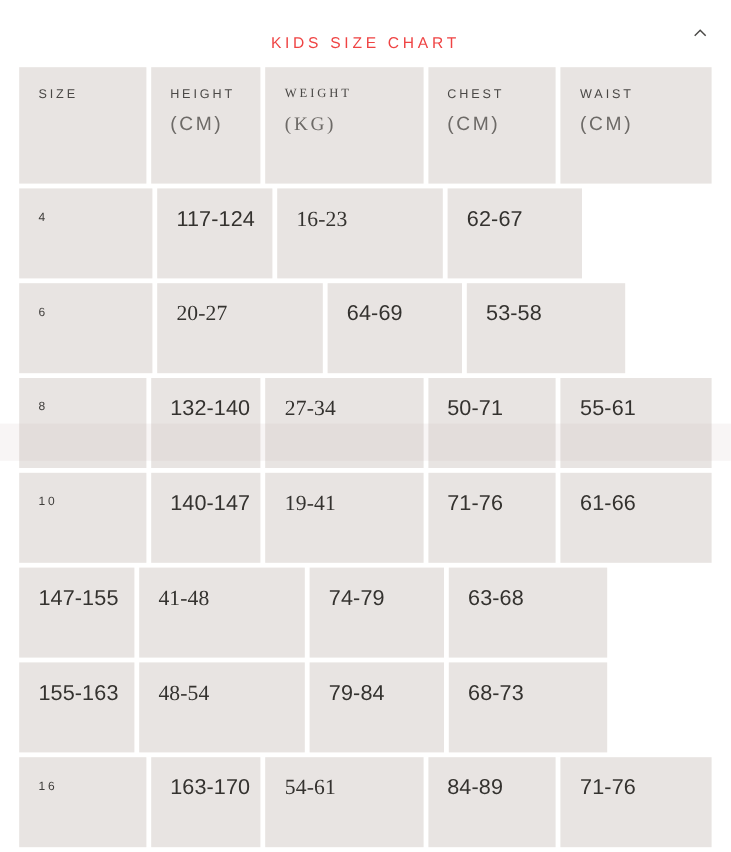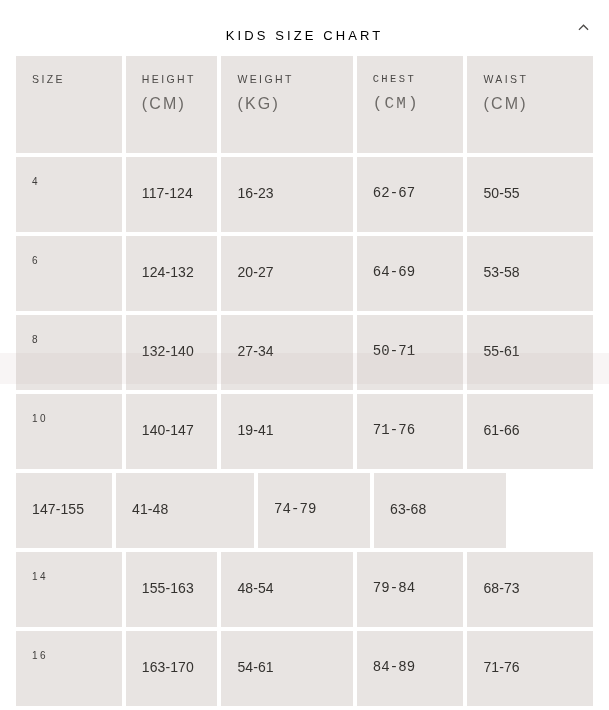--- a/index.html
+++ b/index.html
@@ -20,21 +20,21 @@
     position: relative;
     height: 56px;
     display: flex;
     align-items: center;
     justify-content: center;
     background: #ffffff;
   }
   .panel-title {
     font-size: 13px;
     letter-spacing: 3.1px;
-    color: #000000;
+    color: #ef4444;
     font-weight: 400;
     text-transform: uppercase;
     line-height: 1;
     margin-top: 15px;
     text-align: right;
   }
   .collapse-toggle {
     position: absolute;
     right: 9px;
     top: 12px;
@@ -68,22 +68,22 @@
     display: flex;
     gap: 4px;
   }
   .cell {
     background: #e8e4e2;
     box-sizing: border-box;
   }
   
   .col-size   { width: 111px; }
   .col-height { width: 96px; }
-  .col-weight { width: 138px; }
-  .col-chest  { width: 112px; font-family: Liberation Mono, monospace; }
+  .col-weight { width: 138px; font-family: Liberation Serif, serif; }
+  .col-chest  { width: 112px; }
   .col-waist  { width: 132px; }
 
   
   .header-row .cell {
     height: 97px;
     padding: 18px 0 0 16px;
   }
   .th-label {
     display: block;
     font-size: 10.5px;
@@ -110,26 +110,25 @@
   }
   .td-size {
     font-size: 10px;
     letter-spacing: 2.4px;
     color: #3f3d3b;
     line-height: 1;
     display: block;
     margin-top: 4px;
   }
   .td-value {
-    font-size: 14px;
+    font-size: 18px;
     letter-spacing: 0.1px;
     color: #34322f;
     line-height: 1;
     display: block;
-    margin-top: 13px;
   }
 
   
   .hover-band {
     position: absolute;
     left: 0;
     top: 353px;
     width: 609px;
     height: 31px;
     background: rgba(191, 170, 170, 0.115);
@@ -181,32 +180,26 @@
       </div>
     <div class="cell col-height">
         <span class="td-value">117-124</span>
       </div>
     <div class="cell col-weight">
         <span class="td-value">16-23</span>
       </div>
     <div class="cell col-chest">
         <span class="td-value">62-67</span>
       </div>
-    <div class="cell col-waist">
-        <span class="td-value">50-55</span>
-      </div>
   </div>
 
   <div class="size-row body-row">
     <div class="cell col-size">
         <span class="td-size">6</span>
       </div>
-    <div class="cell col-height">
-        <span class="td-value">124-132</span>
-      </div>
     <div class="cell col-weight">
         <span class="td-value">20-27</span>
       </div>
     <div class="cell col-chest">
         <span class="td-value">64-69</span>
       </div>
     <div class="cell col-waist">
         <span class="td-value">53-58</span>
       </div>
   </div>
@@ -256,23 +249,20 @@
       </div>
     <div class="cell col-chest">
         <span class="td-value">74-79</span>
       </div>
     <div class="cell col-waist">
         <span class="td-value">63-68</span>
       </div>
   </div>
 
   <div class="size-row body-row">
-    <div class="cell col-size">
-        <span class="td-size">14</span>
-      </div>
     <div class="cell col-height">
         <span class="td-value">155-163</span>
       </div>
     <div class="cell col-weight">
         <span class="td-value">48-54</span>
       </div>
     <div class="cell col-chest">
         <span class="td-value">79-84</span>
       </div>
     <div class="cell col-waist">

